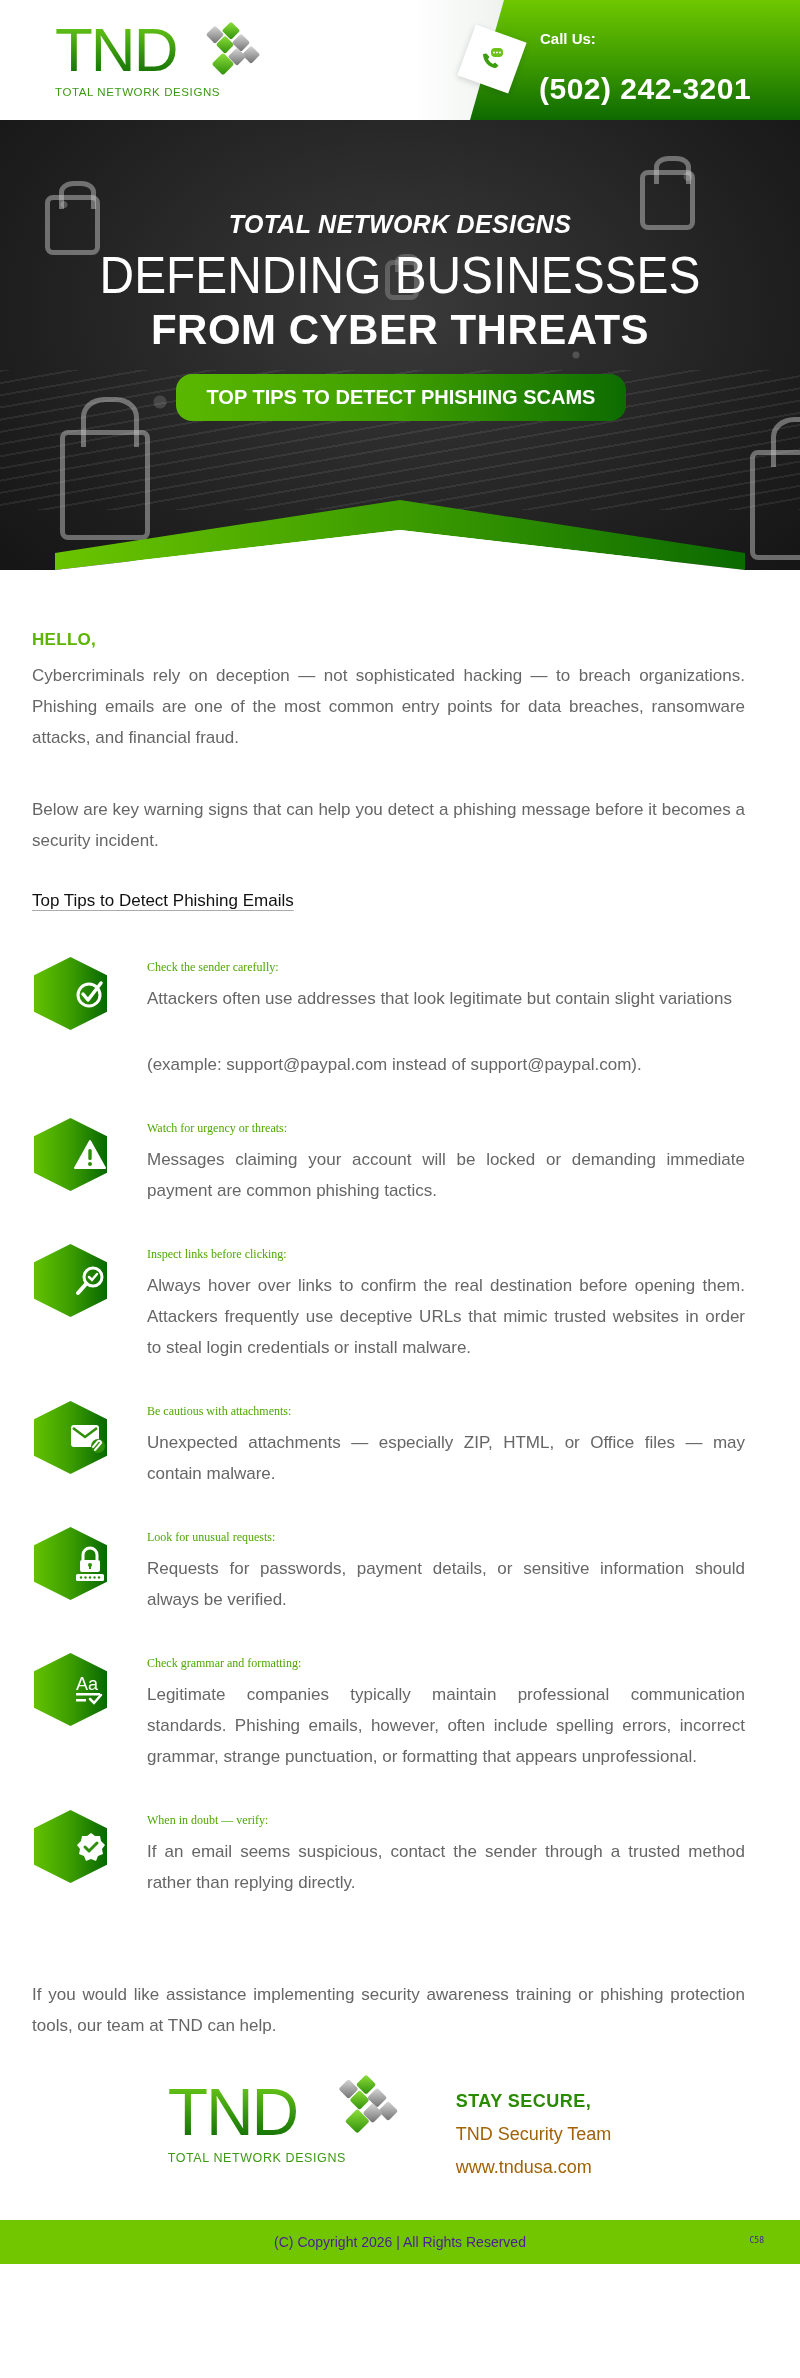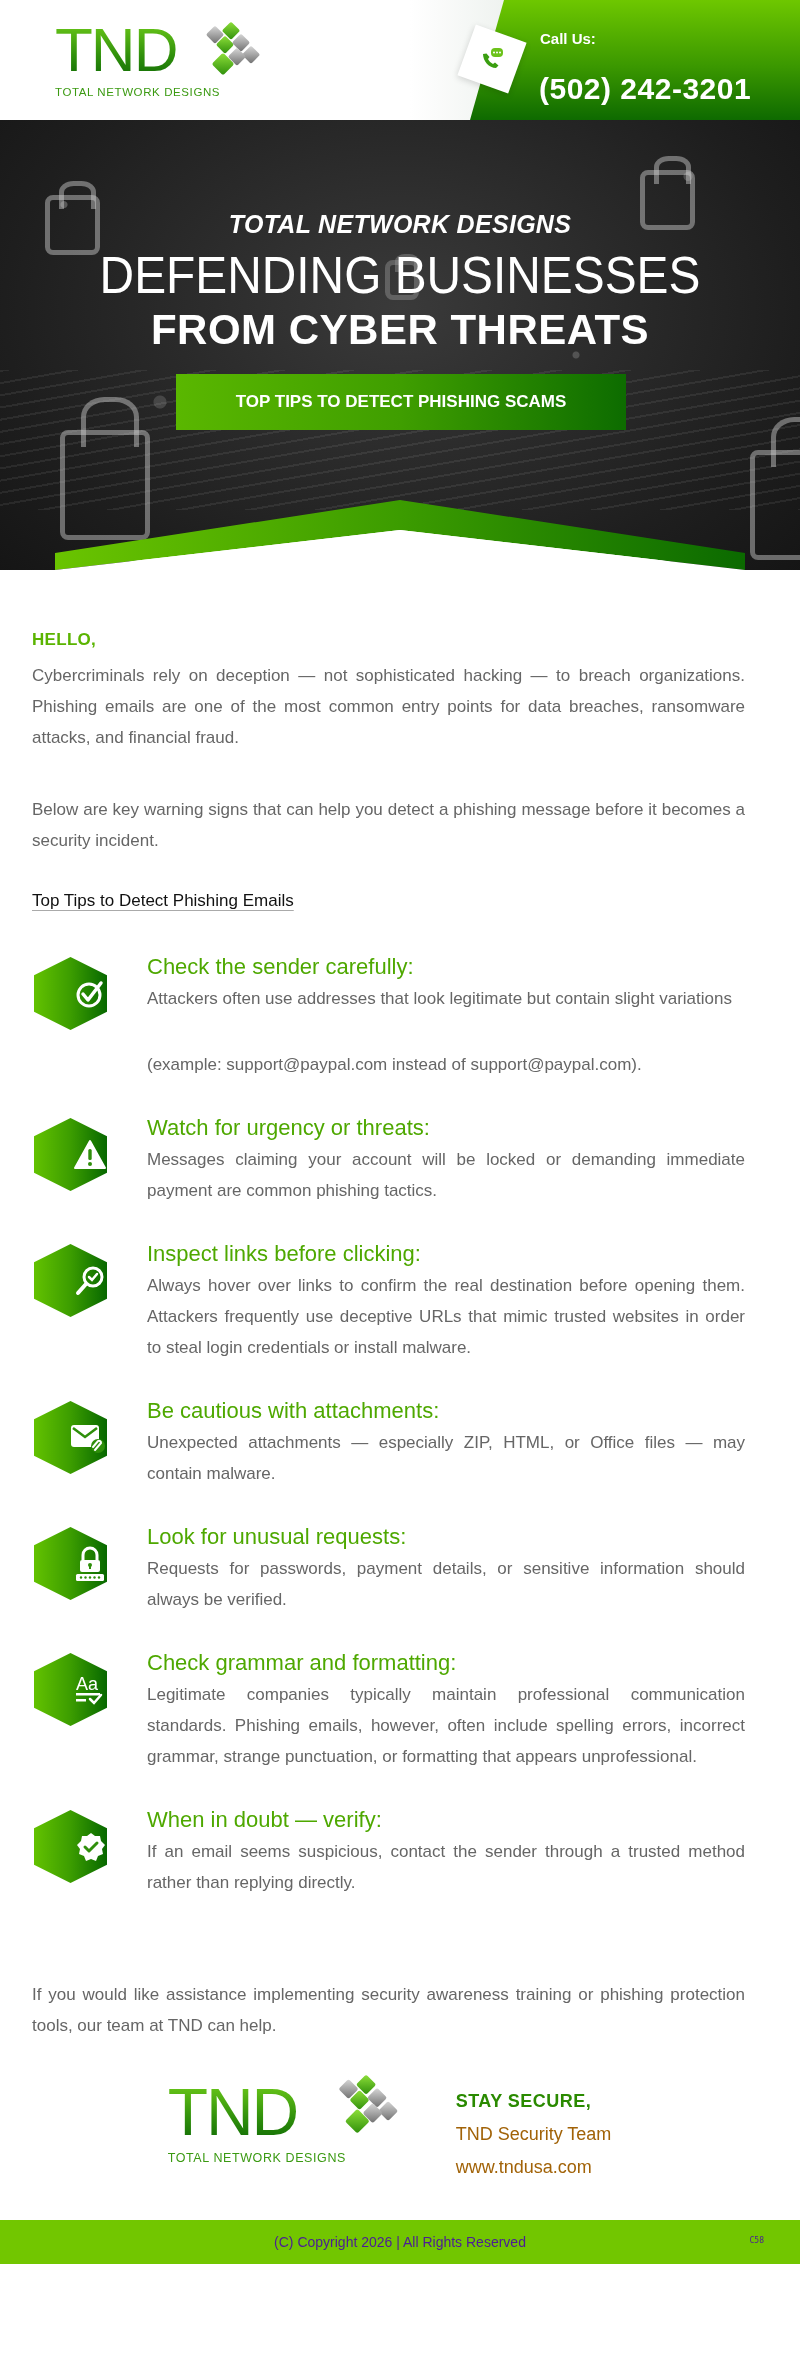--- a/index.html
+++ b/index.html
@@ -27,39 +27,39 @@
       radial-gradient(circle at 20% 60%, rgba(255,255,255,0.15) 0 6px, transparent 7px),
       radial-gradient(circle at 72% 50%, rgba(255,255,255,0.18) 0 3px, transparent 4px),
       radial-gradient(ellipse at 50% 40%, #3a3a3a 0%, #1e1e1e 70%, #141414 100%);
   }
   .lock { position: absolute; border: 5px solid rgba(210,210,210,0.45); border-radius: 8px; }
   .lock::before { content: ""; position: absolute; left: 20%; top: -38%; width: 60%; height: 45%; border: 5px solid rgba(210,210,210,0.45); border-bottom: none; border-radius: 40% 40% 0 0; }
   .circuit { position: absolute; left: 0; right: 0; top: 250px; height: 140px; background: repeating-linear-gradient(170deg, rgba(255,255,255,0.07) 0 2px, transparent 2px 12px); }
   .hero-kicker { position: absolute; left: 0; right: 0; top: 90px; text-align: center; color: #fff; font-style: italic; font-weight: bold; font-size: 25px; letter-spacing: 0.3px; }
   .hero-title1 { position: absolute; left: 0; right: 0; top: 125px; text-align: center; color: #fff; font-size: 52px; letter-spacing: 0px; transform: scaleX(0.92); }
   .hero-title2 { position: absolute; left: 0; right: 0; top: 186px; text-align: center; color: #fff; font-size: 42px; font-weight: bold; letter-spacing: 0.5px; }
-  .hero-btn { position: absolute; left: 176px; top: 254px; width: 450px; height: 56px; border-radius: 0; background: linear-gradient(90deg,#5ab700 0%,#3f9e00 50%,#0d6c00 100%); color: #fff; font-size: 17px; font-weight: bold; display: flex; align-items: center; justify-content: center; cursor: pointer; border: none; }
+  .hero-btn { position: absolute; left: 176px; top: 254px; width: 450px; height: 47px; border-radius: 16px; background: linear-gradient(90deg,#5ab700 0%,#3f9e00 50%,#0d6c00 100%); color: #fff; font-size: 20px; font-weight: bold; display: flex; align-items: center; justify-content: center; cursor: pointer; border: none; }
   .chevron-white { position: absolute; left: 0; top: 378px; width: 800px; height: 92px; background: #fff; clip-path: polygon(0 92px, 400px 5px, 800px 92px); }
   .chevron-green { position: absolute; left: 55px; top: 380px; width: 690px; height: 70px; background: linear-gradient(90deg,#6ac400 0%,#3c9c00 50%,#0b6a00 100%); clip-path: polygon(0 53px, 345px 0, 690px 53px, 690px 70px, 345px 30px, 0 70px); }
   .chevron-cover { position: absolute; left: 0; top: 410px; width: 800px; height: 60px; background: #fff; clip-path: polygon(0 60px, 0 40px, 55px 40px, 400px 0, 745px 40px, 800px 40px, 800px 60px); }
 
   
   .content { padding: 20px 55px 0 32px; }
   .hello { color: #5ab400; font-weight: bold; font-size: 17px; margin-top: 20px; letter-spacing: 0.3px; }
   p.body { font-size: 17px; line-height: 31px; color: #666; text-align: justify; margin-top: 10px; }
   .gap { height: 31px; }
   .tips-title { font-size: 17px; color: #111; text-decoration: underline; text-decoration-color: #aaa; text-underline-offset: 4px; margin-top: 35px; }
 
   .tips { margin-top: 42px; }
   .tip { display: flex; align-items: flex-start; margin-bottom: 34px; }
   .hex-wrap { width: 115px; flex: 0 0 115px; padding-left: 0; padding-top: 2px; }
   .hex { width: 77px; height: 77px; background: #fff; clip-path: polygon(50% 0,100% 25%,100% 75%,50% 100%,0 75%,0 25%); display: flex; align-items: center; justify-content: center; filter: drop-shadow(0 3px 4px rgba(0,0,0,0.25)); }
   .hex-inner { width: 73px; height: 73px; background: linear-gradient(90deg,#63c200 0%,#3c9d00 50%,#076800 100%); clip-path: polygon(50% 0,100% 25%,100% 75%,50% 100%,0 75%,0 25%); display: flex; align-items: center; justify-content: flex-end; }
   .tip-text { flex: 1; }
-  .tip-title { color: #4ea800; font-size: 22px; line-height: 24px; margin-top: 2px; }
+  .tip-title { color: #4ea800; font-size: 12px; line-height: 24px; margin-top: 2px; font-family: Liberation Serif, serif; }
   .tip-desc { font-size: 17px; line-height: 31px; color: #666; text-align: justify; margin-top: 4px; }
 
   .closing { margin-top: 40px; }
   .signoff { display: flex; align-items: flex-start; justify-content: center; margin-top: 34px; height: 100px; }
   .logo2 { position: relative; width: 240px; height: 95px; margin-right: 50px; }
   .logo2 .tnd { position: absolute; left: 2px; top: 6px; font-size: 66px; line-height: 62px; letter-spacing: -2px; background: linear-gradient(180deg,#6fcc1a 0%,#2f8f0b 60%,#0f6a05 100%); -webkit-background-clip: text; background-clip: text; -webkit-text-fill-color: transparent; }
   .logo2 .tag { position: absolute; left: 2px; top: 76px; font-size: 12.5px; letter-spacing: 0.6px; color: #3b9a12; white-space: nowrap; }
   .logo2 .mark { position: absolute; left: 160px; top: 0px; width: 78px; height: 66px; }
   .sig { padding-top: 16px; }
   .sig-head { color: #2a8a00; font-weight: bold; font-size: 18px; letter-spacing: 0.5px; }

